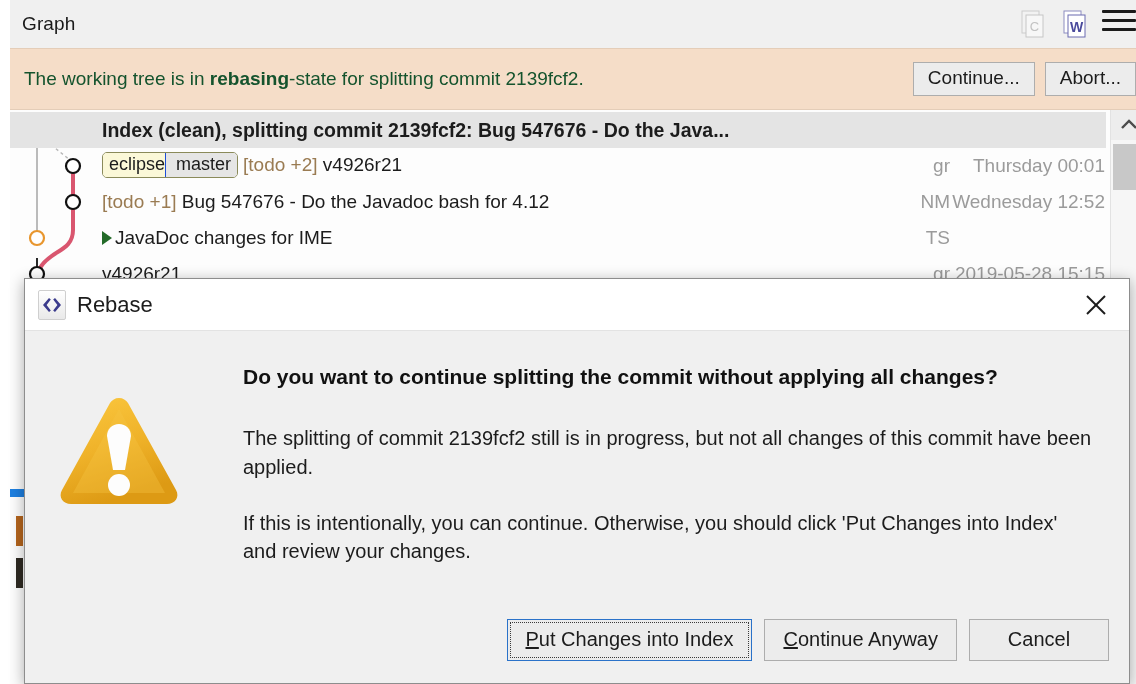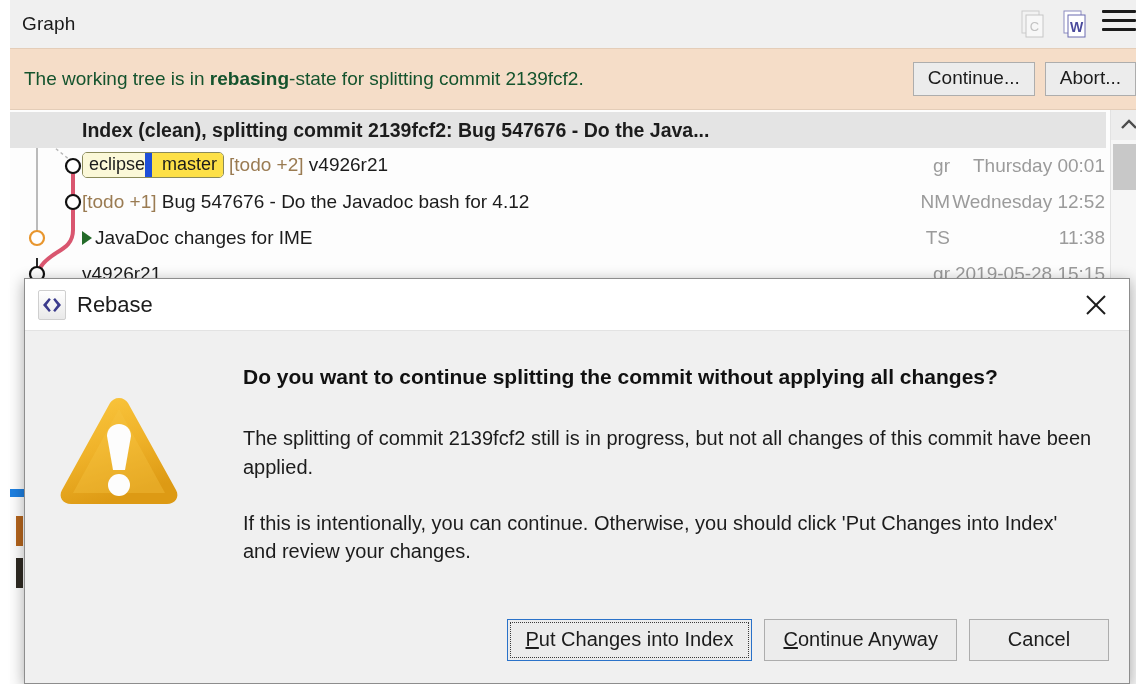--- a/index.html
+++ b/index.html
@@ -61,33 +61,33 @@
   
   .graph-area {
     position: absolute; left: 0; top: 110px; width: 1136px; height: 574px;
     background: #fdfdfd; overflow: hidden;
   }
   .grow {
     position: absolute; left: 0; width: 1100px; height: 36px;
     display: flex; align-items: center;
   }
   .grow.header-row { background: #e4e4e4; width: 1096px; }
-  .msg { position: absolute; left: 72px; font-size: 19px; color: #1c1c1c; white-space: nowrap; }
+  .msg { position: absolute; left: 92px; font-size: 19px; color: #1c1c1c; white-space: nowrap; }
   .msg.bold { font-weight: bold; font-size: 19.5px; }
   .todo { color: #9a7b52; }
   .author { position: absolute; width: 80px; text-align: right; font-size: 19px; color: #9b9b9b; }
   .date { position: absolute; width: 190px; text-align: right; font-size: 19px; color: #9b9b9b; }
   .chip-group {
     display: inline-flex; align-items: center; vertical-align: middle;
     border: 1px solid #8a8a5a; border-radius: 5px; overflow: hidden; height: 26px;
     margin-right: 5px; position: relative; top: -1px;
   }
   .chip { font-size: 18px; padding: 1px 6px 3px 6px; line-height: 22px; color: #1c1c1c; }
   .chip.remote { background: #fbf8d8; border-radius: 4px 0 0 4px; }
-  .chip.local  { background: #fde047; border-left: 7px solid #1d4ed8; border-radius: 0 4px 4px 0;
+  .chip.local  { background: #e5e5e5; border-left: 1px solid #1d4ed8; border-radius: 0 4px 4px 0;
                  margin-left: -6px; padding-left: 10px; }
   .playtri {
     display: inline-block; width: 0; height: 0;
     border-left: 10px solid #246b29; border-top: 7px solid transparent; border-bottom: 7px solid transparent;
     margin-right: 3px; position: relative; top: 1px;
   }
 
   
   .vscroll { position: absolute; right: 0; top: 110px; width: 36px; height: 574px; background: #f6f6f6;
              border-left: 1px solid #e2e2e2; }
@@ -207,21 +207,20 @@
       </div>
       <div class="author" style="left:860px;">NM</div>
       <div class="date" style="left:905px;">Wednesday 12:52</div>
     </div>
 
     <div class="grow" style="top:110px;">
       <div class="msg">
         <span class="playtri"></span><span>JavaDoc changes for IME</span>
       </div>
       <div class="author" style="left:860px;">TS</div>
-      <div class="date" style="left:905px;">11:38</div>
     </div>
 
     <div class="grow" style="top:146px;">
       <div class="msg">v4926r21</div>
       <div class="author" style="left:860px;">gr</div>
       <div class="date" style="left:905px;">2019-05-28 15:15</div>
     </div>
   </div>
 
   <div class="vscroll">

